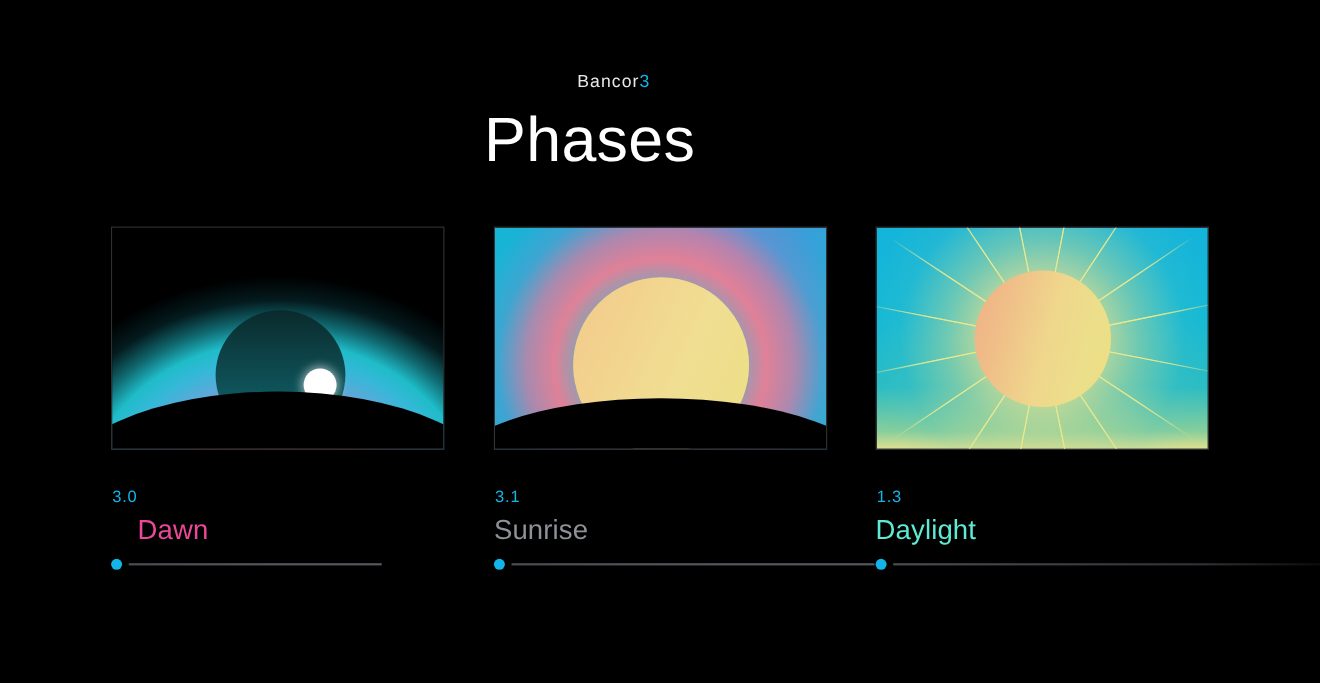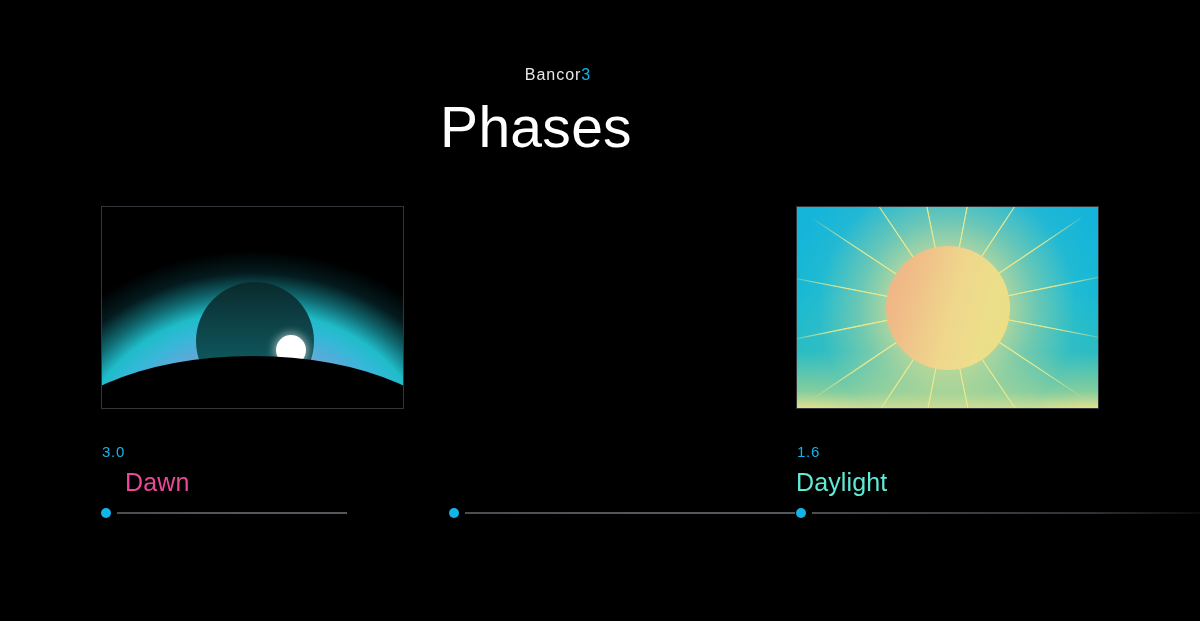--- a/index.html
+++ b/index.html
@@ -181,20 +181,31 @@
           <div class="dawn-glow"></div>
           <div class="dawn-dome"></div>
           <div class="dawn-moon"></div>
           <div class="dawn-hill"></div>
         </div>
       </div>
       <div class="cap-num">3.0</div>
       <div class="cap-name">Dawn</div>
     </div>
 
+    <div class="card card-1">
+      <div class="thumb">
+        <div class="scene">
+          <div class="sunrise-sky"></div>
+          <div class="sunrise-sun"></div>
+          <div class="sunrise-hill"></div>
+        </div>
+      </div>
+      <div class="cap-num">3.1</div>
+      <div class="cap-name">Sunrise</div>
+    </div>
 
     <div class="card card-2">
       <div class="thumb">
         <div class="scene">
           <div class="day-sky"></div>
           <div class="rays" id="rays">
               <div class="ray" style="transform: rotate(11deg);"></div>
               <div class="ray" style="transform: rotate(33.5deg);"></div>
               <div class="ray" style="transform: rotate(56deg);"></div>
               <div class="ray" style="transform: rotate(78.5deg);"></div>
@@ -207,21 +218,21 @@
               <div class="ray" style="transform: rotate(236deg);"></div>
               <div class="ray" style="transform: rotate(258.5deg);"></div>
               <div class="ray" style="transform: rotate(281deg);"></div>
               <div class="ray" style="transform: rotate(303.5deg);"></div>
               <div class="ray" style="transform: rotate(326deg);"></div>
               <div class="ray" style="transform: rotate(348.5deg);"></div>
             </div>
           <div class="day-sun"></div>
         </div>
       </div>
-      <div class="cap-num">1.6</div>
+      <div class="cap-num">1.3</div>
       <div class="cap-name">Daylight</div>
     </div>
 
   </div>
 
   <div class="timeline">
     <div class="tl-line tl-line-0"></div>
     <div class="tl-line tl-line-1"></div>
     <div class="tl-line tl-line-2"></div>
     <div class="tl-dot tl-dot-0"></div>

